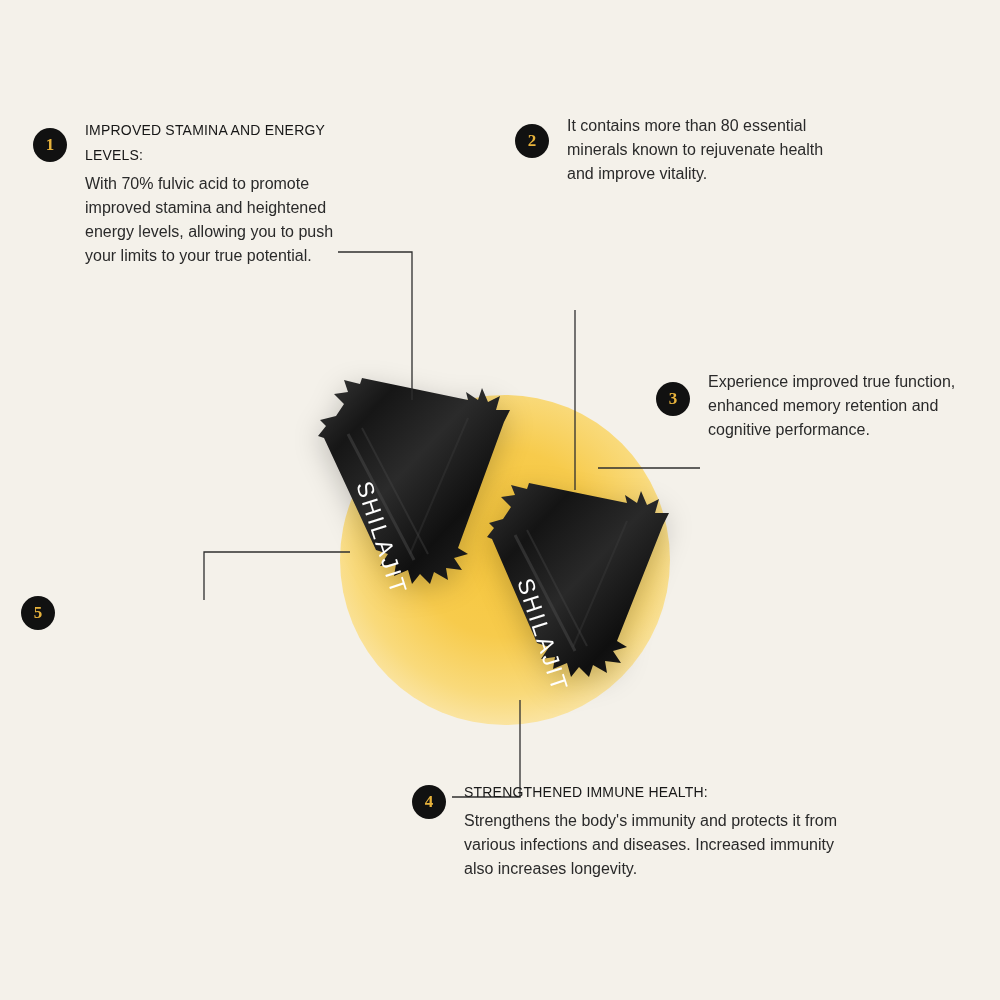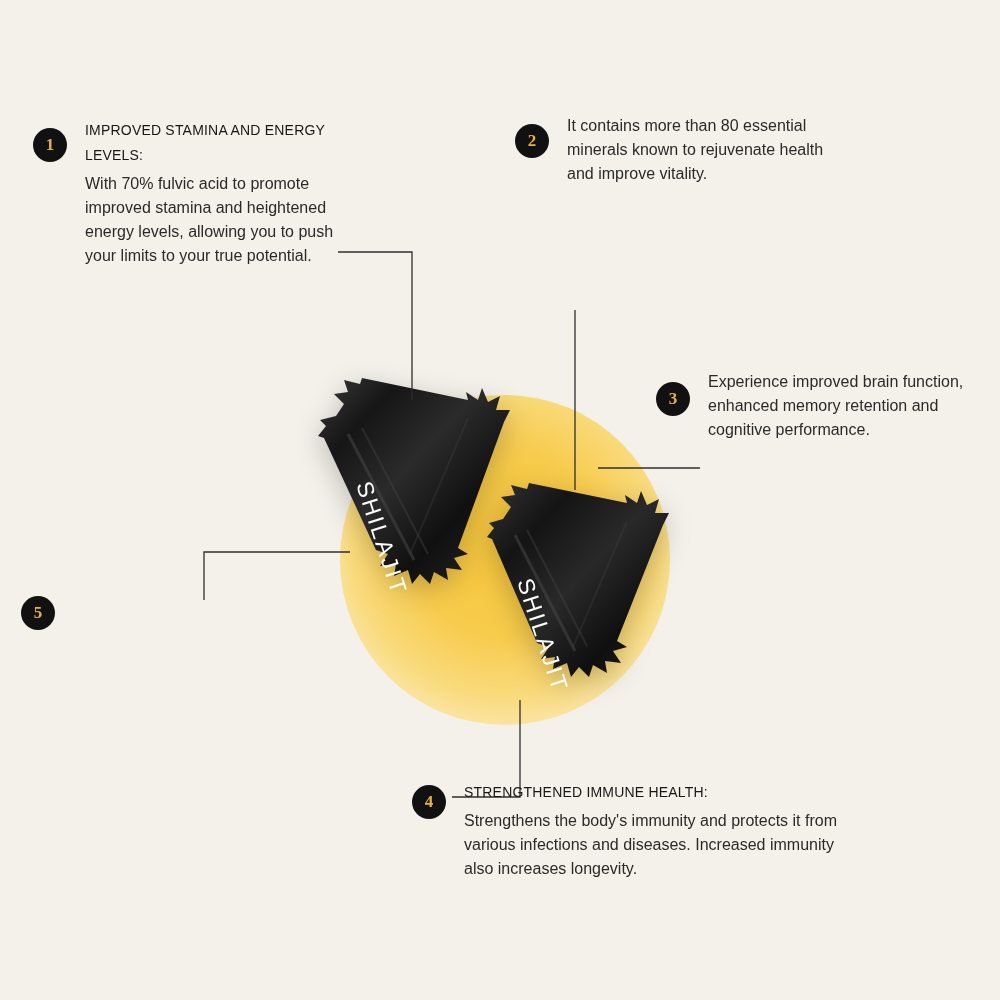--- a/index.html
+++ b/index.html
@@ -184,21 +184,21 @@
     <p class="co-body indent">With 70% fulvic acid to promote improved stamina and heightened energy levels, allowing you to push your limits to your true potential.</p>
   </div>
 
   <div class="callout" id="callout-2">
     <div class="badge">2</div>
     <p class="co-body">It contains more than 80 essential minerals known to rejuvenate health and improve vitality.</p>
   </div>
 
   <div class="callout" id="callout-3">
     <div class="badge">3</div>
-    <p class="co-body">Experience improved brain function, enhanced memory retention and cognitive performance.</p>
+    <p class="co-body">Experience improved true function, enhanced memory retention and cognitive performance.</p>
   </div>
 
   <div class="callout" id="callout-4">
     <div class="badge">4</div>
     <p class="co-title">STRENGTHENED IMMUNE HEALTH:</p>
     <p class="co-body">Strengthens the body's immunity and protects it from various infections and diseases. Increased immunity also increases longevity.</p>
   </div>
 
   <div class="callout" id="callout-5">
     <div class="badge">5</div>

